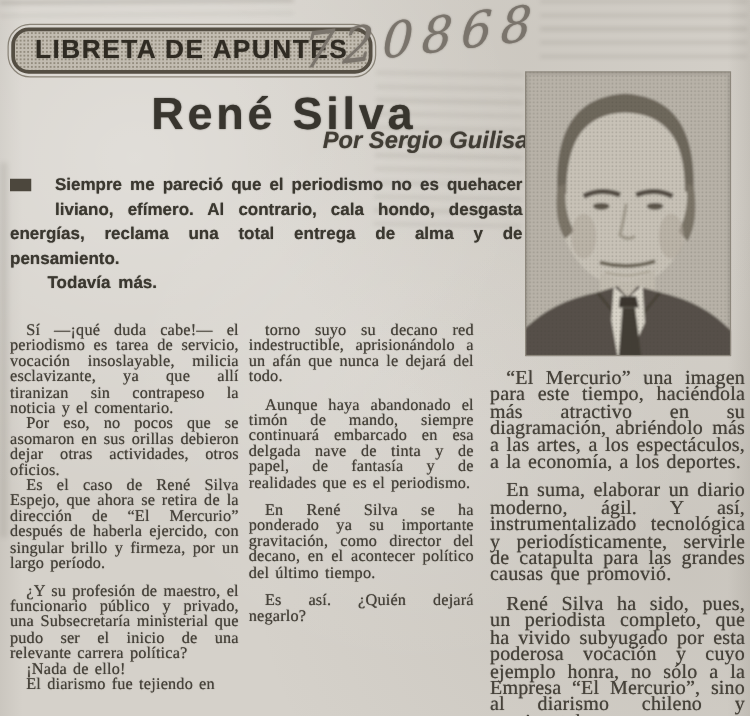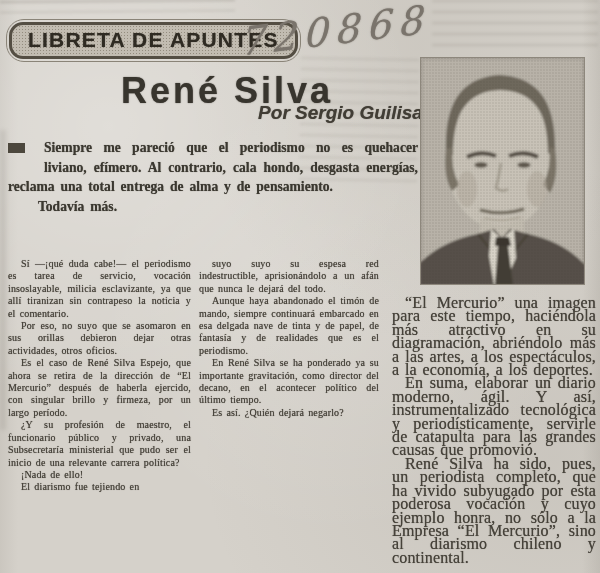--- a/index.html
+++ b/index.html
@@ -50,38 +50,38 @@
     font-size:19px;font-weight:bold;font-style:italic;color:#413d35;
     text-shadow:0 0 1px rgba(65,61,53,.7);
   }
   
   .lead{
     position:absolute;left:8px;top:138px;width:410px;
     font-size:13.6px;font-weight:bold;line-height:19.5px;color:#3b3830;
     text-align:justify;word-spacing:2.5px;
     text-shadow:0 0 0.8px rgba(59,56,48,.75);
   }
-  .lead p{margin:0;font-family:Liberation Serif, serif;}
+  .lead p{margin:0;}
   .lead-marker{
     float:left;width:36px;height:34px;
     background:linear-gradient(#4c473d,#4c473d) 0px 5px / 17px 10px no-repeat;
   }
   .lead-ind{text-indent:30px;}
   
   .photo{position:absolute;left:420px;top:57px;width:165px;height:228px;}
   
   .col{
     position:absolute;top:258px;
     font-family:"Liberation Serif","DejaVu Serif",serif;
-    font-size:10px;line-height:12.4px;color:#46423a;
+    font-size:13px;line-height:12.4px;color:#46423a;
     text-align:justify;word-spacing:1.5px;letter-spacing:.15px;
     text-shadow:0 0 0.7px rgba(70,66,58,.85);
   }
   .col p{margin:0;text-indent:13px;}
-  .col p.gap{}
+  .col p.gap{margin-top:10px;}
   .col1{left:8px;width:183px;height:315px;}
   .col2{left:199px;width:180px;height:315px;}
   .col3{left:392px;top:296px;width:204px;height:277px;font-size:16px;line-height:13.4px;}
   
   .smudge{position:absolute;pointer-events:none;}
   .smudge-lines{
     background:repeating-linear-gradient(180deg,#6b665c 0 2.5px, transparent 2.5px 11px);
     filter:blur(1.6px);
   }
   #smudge-top-left{left:0;top:0;width:235px;height:12px;opacity:.30;transform:rotate(-.5deg);}
@@ -147,29 +147,29 @@
       <path d="M71,172 L82,182 L94,171 L96,201 L84,228 L74,228 L69,199 Z" fill="#d8d3c8"></path>
       <path d="M76,180 L89,180 L91,189 L75,189 Z" fill="#3b362e"></path>
       <path d="M78,189 L88,189 L93,228 L75,228 Z" fill="#423d34"></path>
     </g>
     <rect width="165" height="228" fill="url(#halftone)"></rect>
     <rect x="0.5" y="0.5" width="164" height="227" fill="none" stroke="#8d877c" stroke-width="1"></rect>
   </svg>
 
   <div class="col col1">
     <p>Sí —¡qué duda cabe!— el periodismo es tarea de servicio, vocación insoslayable, milicia esclavizante, ya que allí tiranizan sin contrapeso la noticia y el comentario.</p>
-    <p>Por eso, no suyo que se asomaron en sus orillas debieron dejar otras actividades, otros oficios.</p>
+    <p>Por eso, no pocos que se asomaron en sus orillas debieron dejar otras actividades, otros oficios.</p>
     <p>Es el caso de René Silva Espejo, que ahora se retira de la dirección de “El Mercurio” después de haberla ejercido, con singular brillo y firmeza, por un largo período.</p>
     <p class="gap">¿Y su profesión de maestro, el funcionario público y privado, una Subsecretaría ministerial que pudo ser el inicio de una relevante carrera política?</p>
     <p>¡Nada de ello!</p>
     <p>El diarismo fue tejiendo en</p>
   </div>
 
   <div class="col col2">
-    <p>suyo suyo su espesa red indestructible, aprisionándolo a un afán que nunca le dejará del todo.</p>
+    <p>torno suyo su decano red indestructible, aprisionándolo a un afán que nunca le dejará del todo.</p>
     <p class="gap">Aunque haya abandonado el timón de mando, siempre continuará embarcado en esa delgada nave de tinta y de papel, de fantasía y de realidades que es el periodismo.</p>
     <p class="gap">En René Silva se ha ponderado ya su importante gravitación, como director del decano, en el acontecer político del último tiempo.</p>
     <p class="gap">Es así. ¿Quién dejará negarlo?</p>
   </div>
 
   <div class="col col3">
     <p>“El Mercurio” una imagen para este tiempo, haciéndola más atractivo en su diagramación, abriéndolo más a las artes, a los espectáculos, a la economía, a los deportes.</p>
     <p class="gap">En suma, elaborar un diario moderno, ágil. Y así, instrumentalizado tecnológica y periodísticamente, servirle de catapulta para las grandes causas que promovió.</p>
     <p class="gap">René Silva ha sido, pues, un periodista completo, que ha vivido subyugado por esta poderosa vocación y cuyo ejemplo honra, no sólo a la Empresa “El Mercurio”, sino al diarismo chileno y continental.</p>
   </div>

